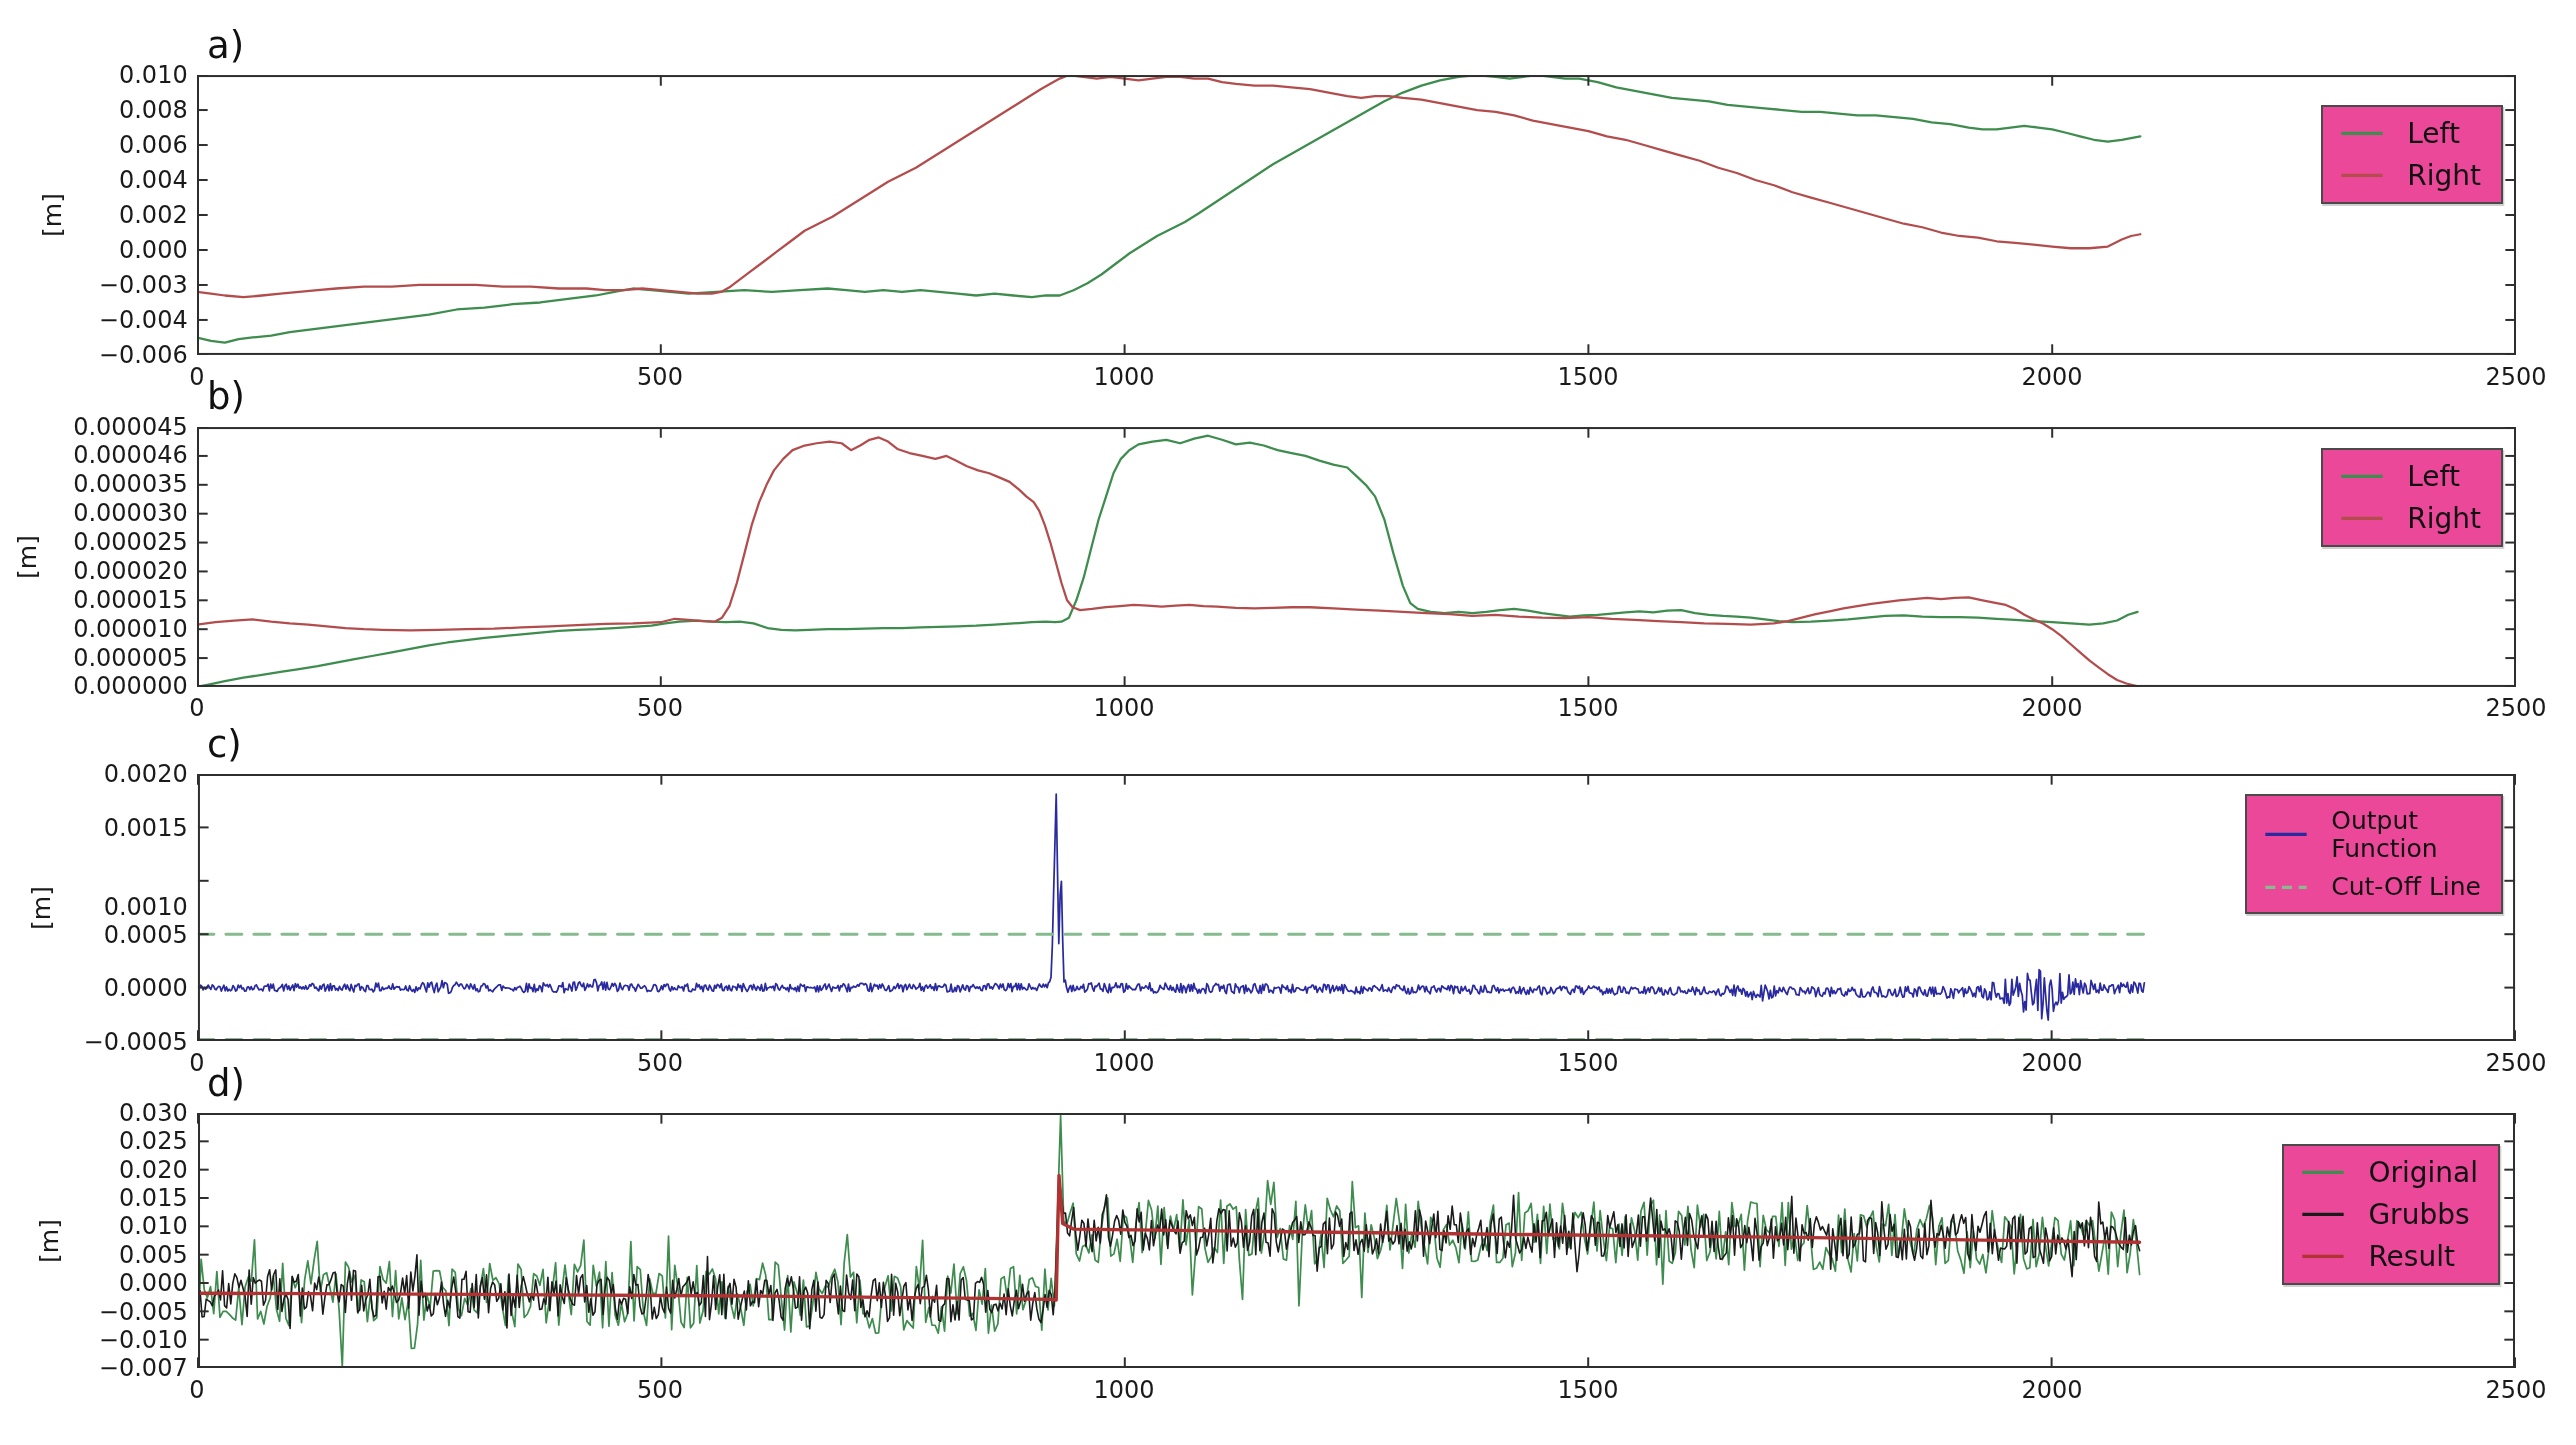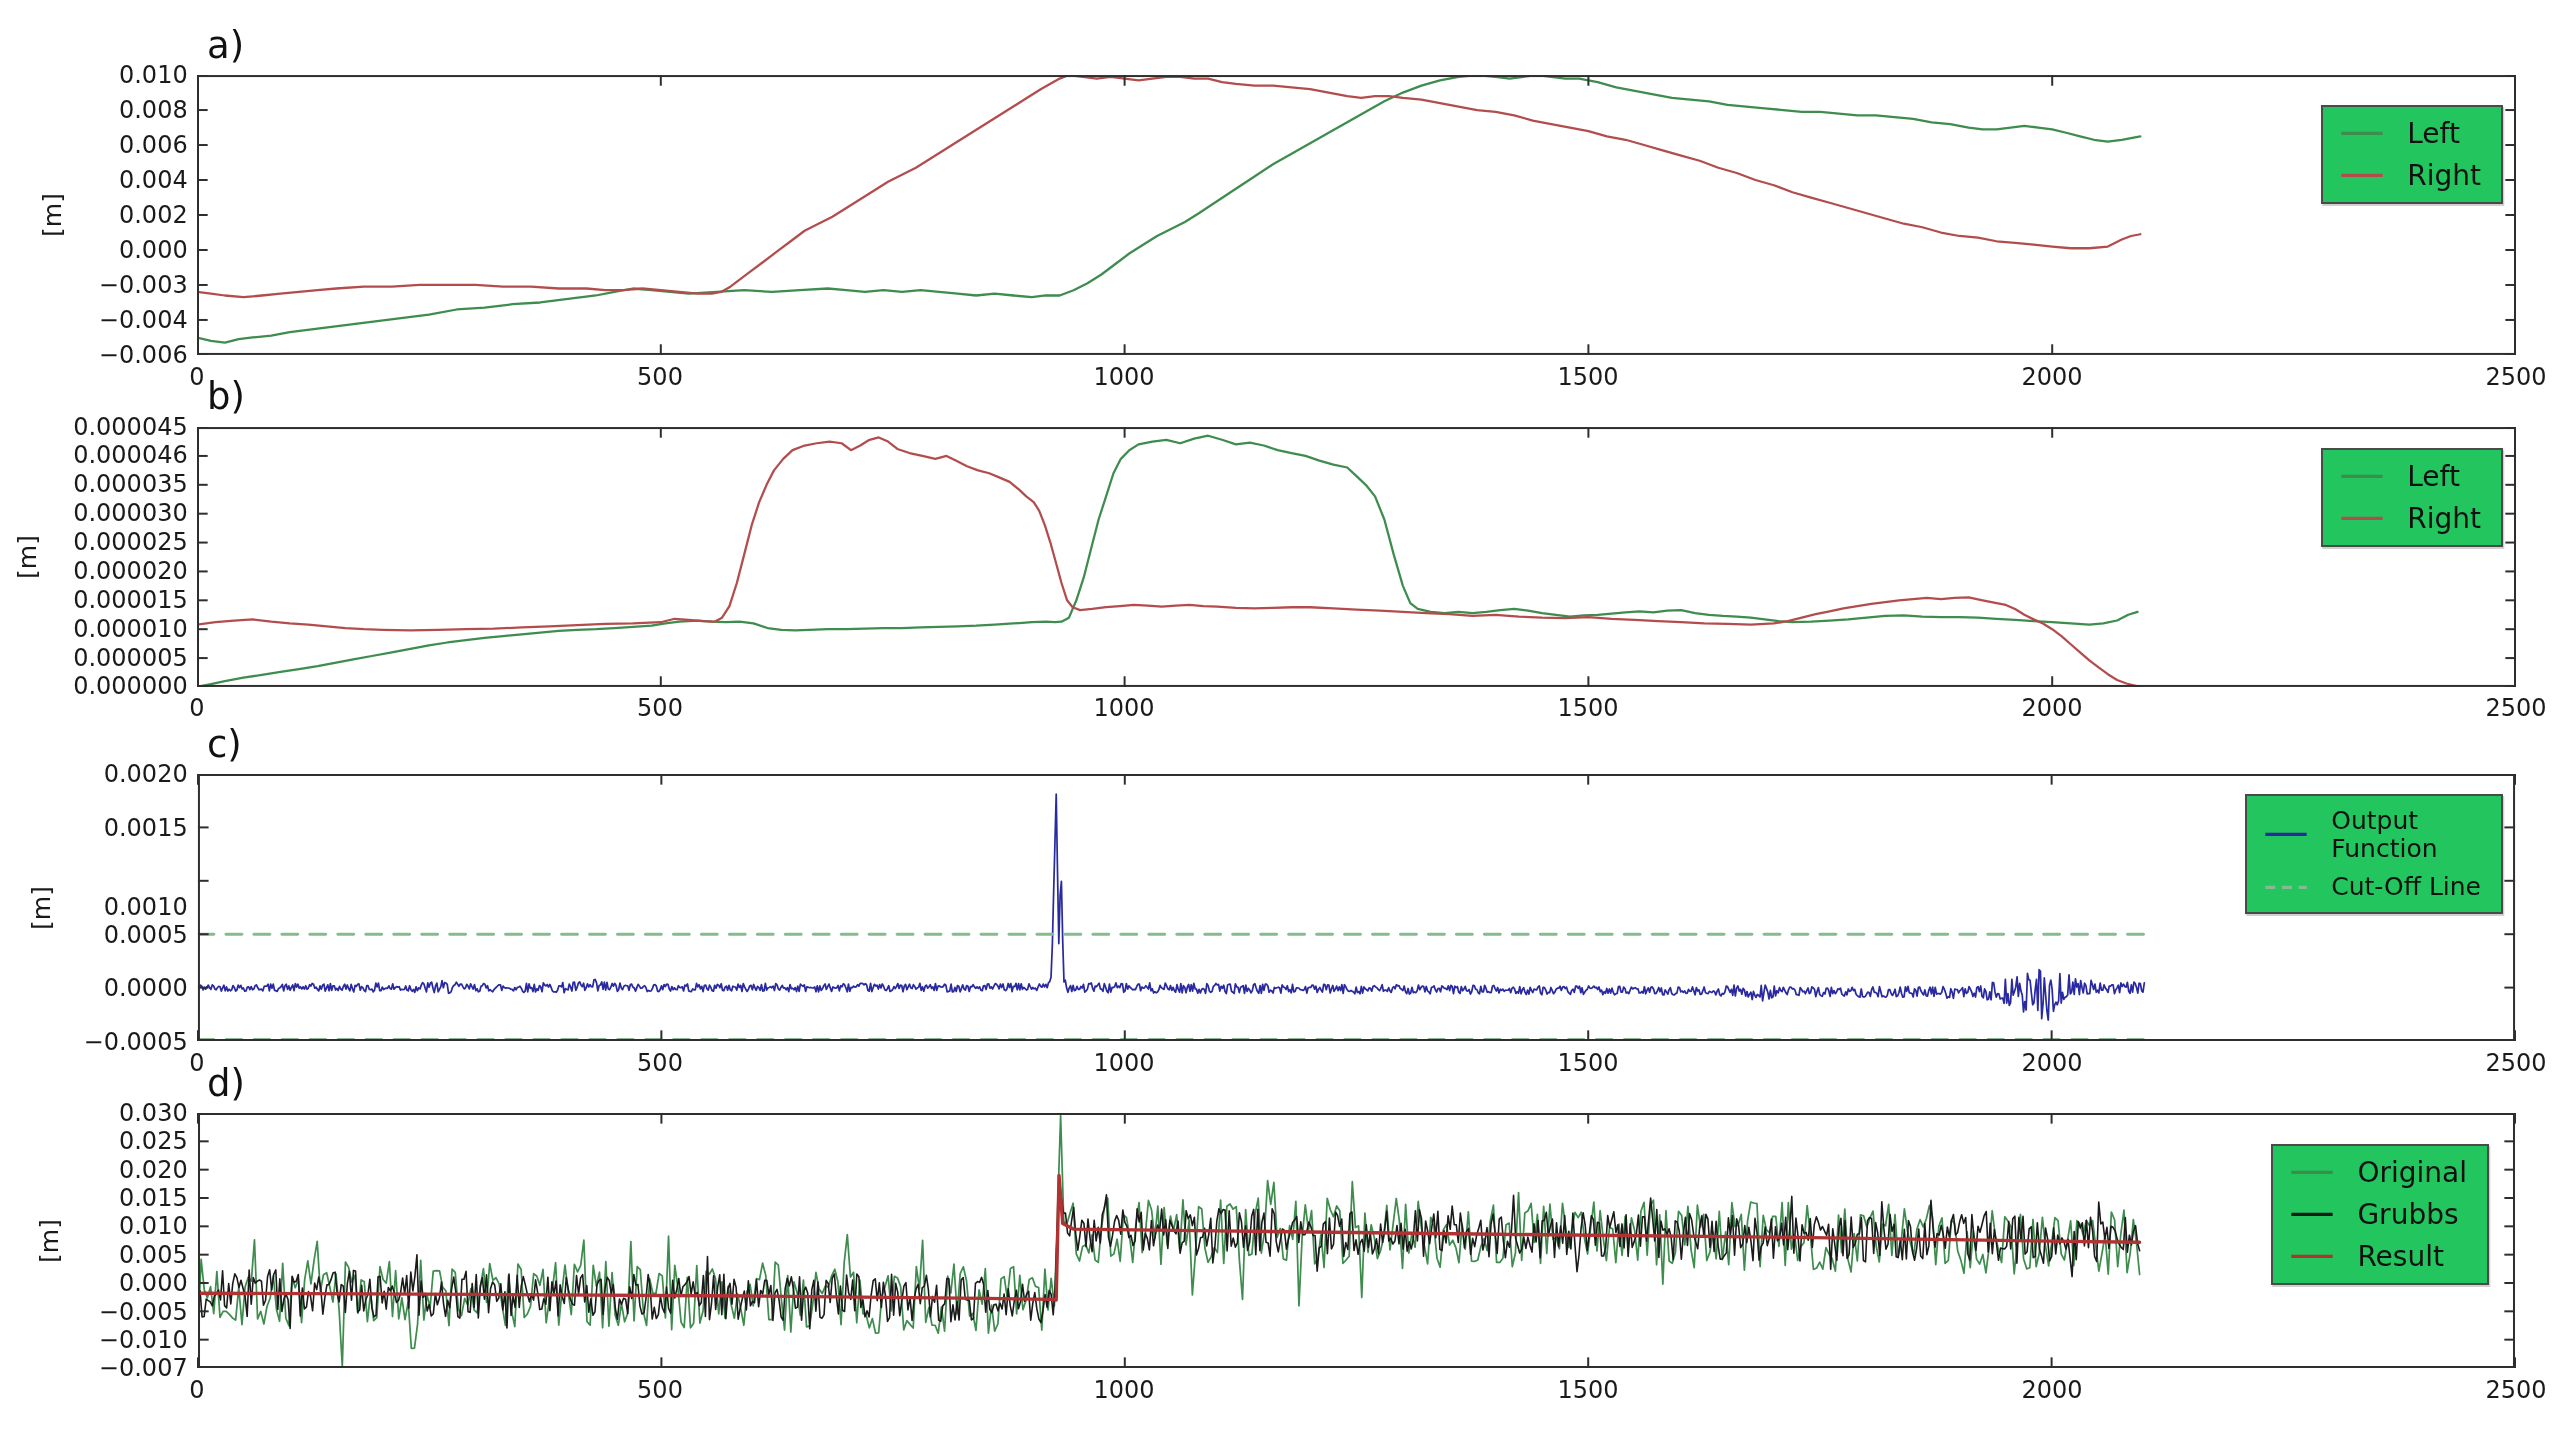--- a/index.html
+++ b/index.html
@@ -24,21 +24,21 @@
   .plot{position:absolute;}
   .ytick-label,.xtick-label{
     position:absolute;
     font-size:24px;color:#1a1a1a;line-height:1;
     white-space:nowrap;
   }
   .ytick-label{text-align:right;width:167px;}
   .xtick-label{transform:translateX(-50%);}
   .legend{
     position:absolute;
-    background:#22c55e;
+    background:#ec4899;
     border:2.7px solid #4a4a4a;
     padding:10.7px 20px 10.7px 17.3px;
     display:flex;flex-direction:column;gap:10.7px;
     box-shadow:1.3px 2px 0 rgba(120,120,120,.35);
   }
   .legend-item{display:flex;align-items:center;gap:23px;}
   .legend-label{
     font-size:28px;color:#111;line-height:1.12;
     white-space:pre-line;
   }
@@ -358,21 +358,21 @@
         <span class="ytick-label" style="left: 20.7px; top: 1101px;">0.030</span>
       </div>
     <div class="xticks">
         <span class="xtick-label" style="left: 197px; top: 1378px;">0</span>
         <span class="xtick-label" style="left: 660px; top: 1378px;">500</span>
         <span class="xtick-label" style="left: 1124px; top: 1378px;">1000</span>
         <span class="xtick-label" style="left: 1588px; top: 1378px;">1500</span>
         <span class="xtick-label" style="left: 2052px; top: 1378px;">2000</span>
         <span class="xtick-label" style="left: 2516px; top: 1378px;">2500</span>
       </div>
-    <div class="legend" style="top: 1144px; right: 87px;">
+    <div class="legend" style="top: 1144px; right: 76px;">
         <div class="legend-item">
           <svg width="44" height="6.7" class="legend-swatch" viewBox="0 0 66 10">
             <line x1="2" y1="5" x2="64" y2="5" stroke="#3e8c4e" stroke-width="5"></line>
           </svg>
           <span class="legend-label">Original</span>
         </div>
         <div class="legend-item">
           <svg width="44" height="6.7" class="legend-swatch" viewBox="0 0 66 10">
             <line x1="2" y1="5" x2="64" y2="5" stroke="#1a1a1a" stroke-width="5"></line>
           </svg>

